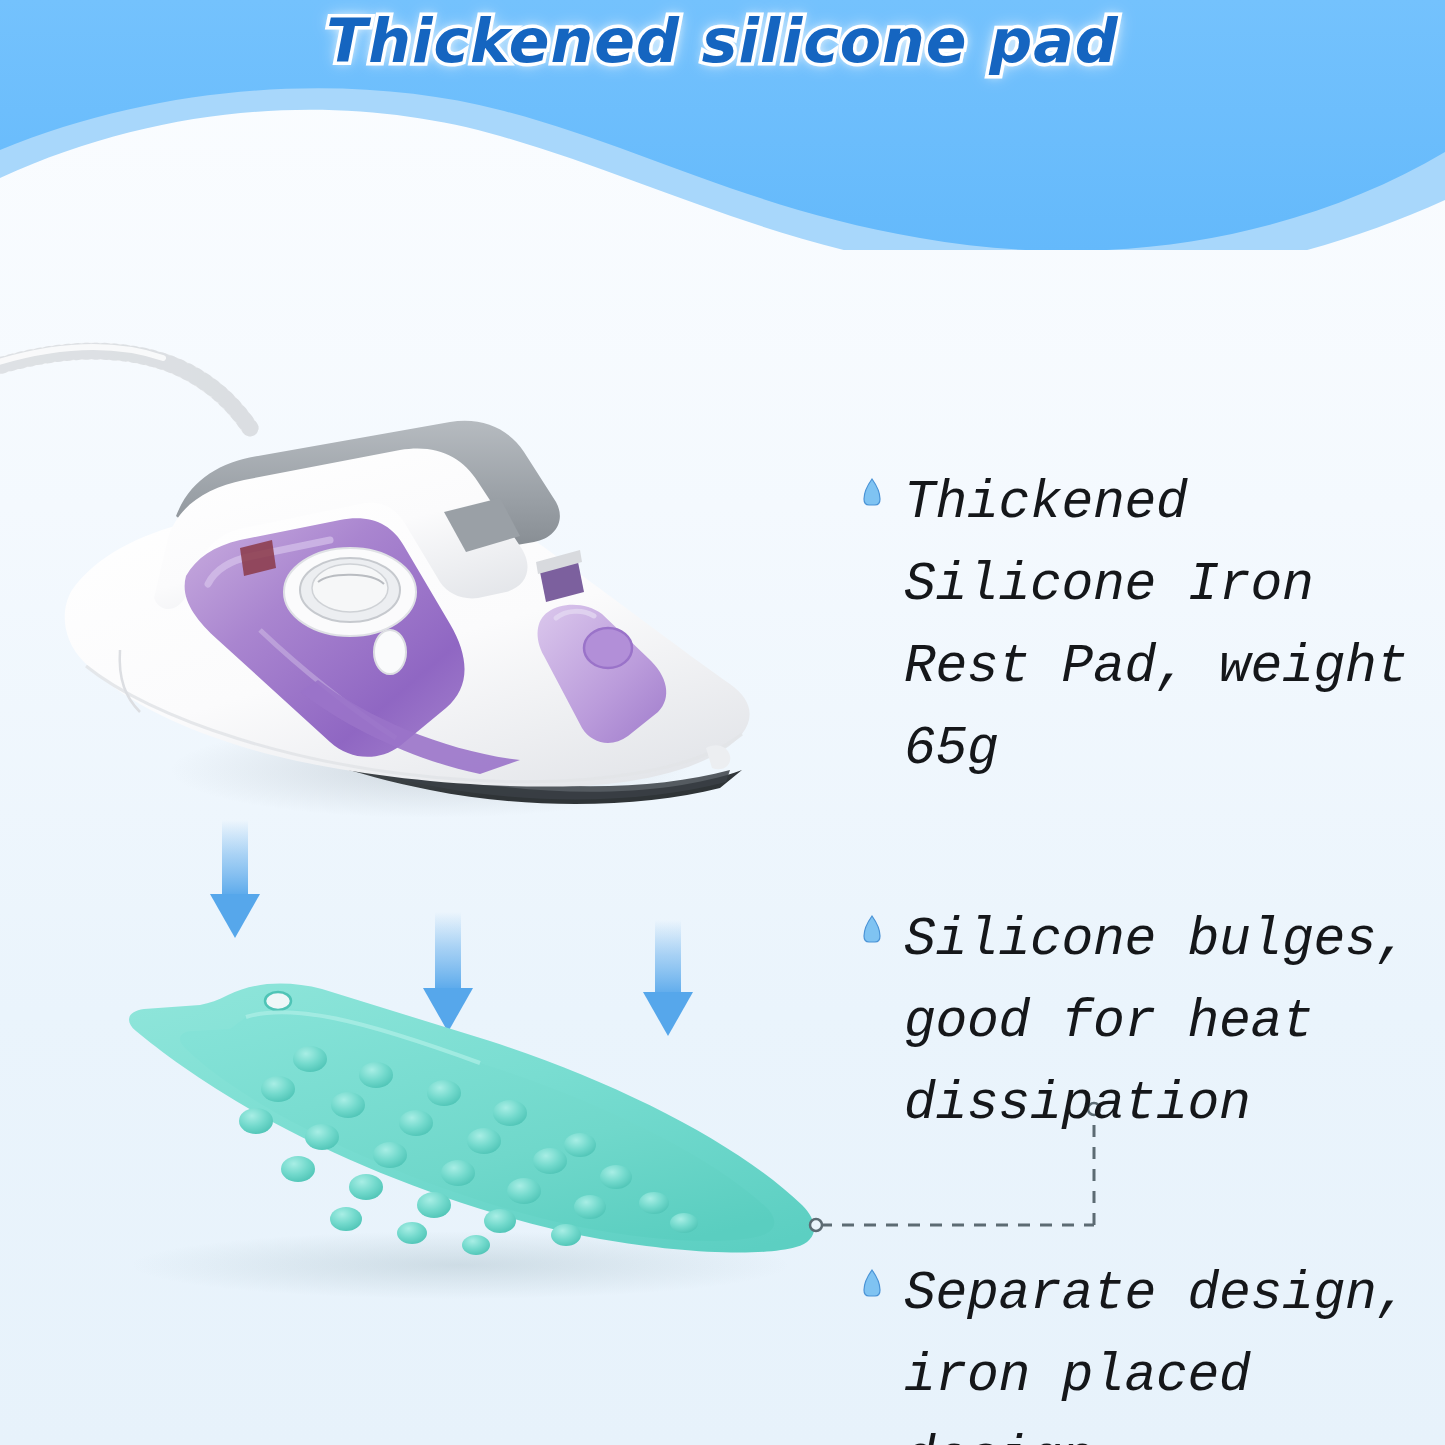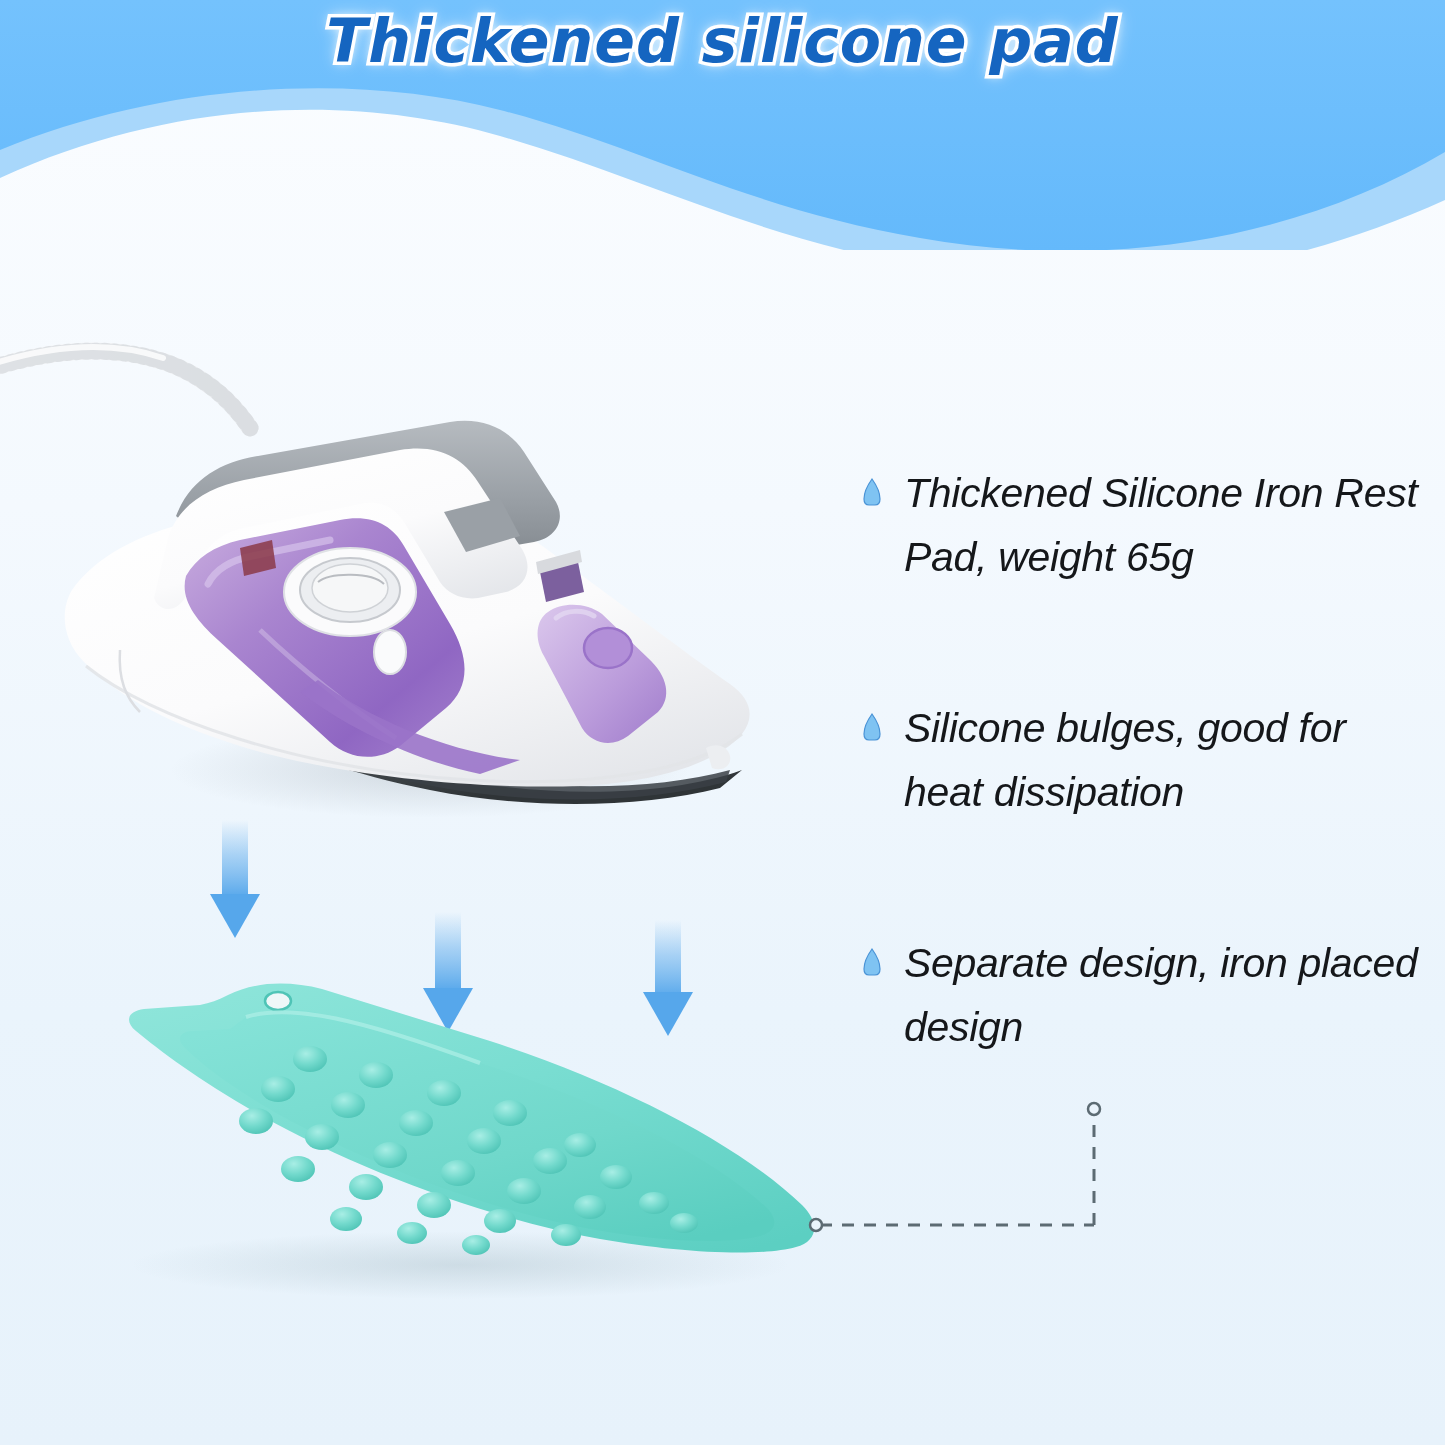--- a/index.html
+++ b/index.html
@@ -119,23 +119,23 @@
   .bullet-icon {
     flex: 0 0 auto;
     width: 20px;
     height: 28px;
     margin-top: 16px;
     margin-right: 22px;
   }
   .bullet-icon svg { display:block; width:20px; height:28px; }
 
   .feature-text {
-    font-family: Liberation Sans, sans-serif;
+    font-family: Liberation Mono, monospace;
     font-style: italic;
-    font-size: 41px;
+    font-size: 53px;
     line-height: 1.55;
     color: #15171a;
     letter-spacing: -0.3px;
     max-width: 520px;
   }
 </style>
 </head>
 <body>
 
 <div class="page">

